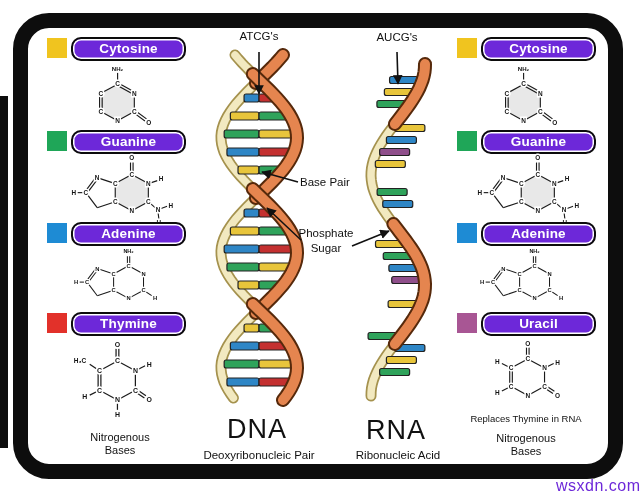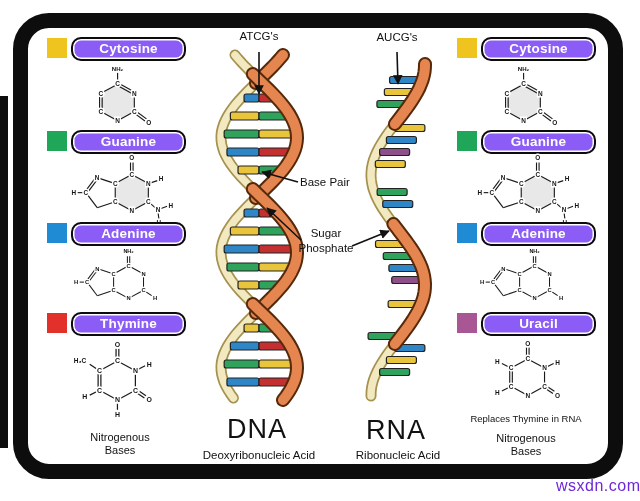--- a/index.html
+++ b/index.html
@@ -9,21 +9,21 @@
   }
   .frame{
     position:absolute;left:13px;top:13px;width:610px;height:466px;
     box-sizing:border-box;border:15px solid #0d0d0d;border-radius:36px;background:transparent;
   }
   .edge-strip{
     position:absolute;left:0;top:96px;width:8px;height:352px;background:#0d0d0d;
   }
   .swatch{position:absolute;width:20px;height:20px;}
   .pill{
-    position:absolute;width:111px;height:20px;background:#8b5cf6;border:2px solid #0c0c0c;
+    position:absolute;width:111px;height:20px;background:#6d28d9;border:2px solid #0c0c0c;
     box-shadow:inset 0 0 0 1.5px #fff;border-radius:10px;
     color:#fff;font-weight:bold;font-size:13.5px;line-height:19px;text-align:center;
     box-sizing:content-box;letter-spacing:.2px;
   }
   .mol{position:absolute;}
   .lbl{position:absolute;font-weight:normal;text-align:center;white-space:nowrap;}
   .tag{font-size:11.5px;}
   .ann{font-size:11.5px;line-height:15px;}
   .big-title{font-size:27px;letter-spacing:1px;}
   .subtitle{font-size:11.5px;}
@@ -423,25 +423,25 @@
     <path d="M425.0,64 L424.9,68 L424.5,72 L423.7,76 L422.6,80 L421.1,84 L419.4,88 L417.4,92 L415.1,96 L412.6,100 L409.9,104 L407.1,108 L404.1,112 L401.1,116 L398.0,120 L394.9,124" fill="none" stroke="#56290B" stroke-width="14" stroke-linecap="round"></path>
     <path d="M425.0,64 L424.9,68 L424.5,72 L423.7,76 L422.6,80 L421.1,84 L419.4,88 L417.4,92 L415.1,96 L412.6,100 L409.9,104 L407.1,108 L404.1,112 L401.1,116 L398.0,120 L394.9,124" fill="none" stroke="#E5854F" stroke-width="10" stroke-linecap="round"></path>
     <path d="M393.4,224 L396.5,228 L399.5,232 L402.6,236 L405.6,240 L408.5,244 L411.3,248 L413.9,252 L416.3,256 L418.4,260 L420.3,264 L421.9,268 L423.2,272 L424.1,276 L424.7,280 L425.0,284 L424.9,288 L424.5,292 L423.7,296 L422.6,300 L421.1,304 L419.4,308 L417.4,312 L415.1,316 L412.6,320 L409.9,324 L407.1,328 L404.1,332 L401.1,336 L398.0,340 L394.9,344" fill="none" stroke="#56290B" stroke-width="14" stroke-linecap="round"></path>
     <path d="M393.4,224 L396.5,228 L399.5,232 L402.6,236 L405.6,240 L408.5,244 L411.3,248 L413.9,252 L416.3,256 L418.4,260 L420.3,264 L421.9,268 L423.2,272 L424.1,276 L424.7,280 L425.0,284 L424.9,288 L424.5,292 L423.7,296 L422.6,300 L421.1,304 L419.4,308 L417.4,312 L415.1,316 L412.6,320 L409.9,324 L407.1,328 L404.1,332 L401.1,336 L398.0,340 L394.9,344" fill="none" stroke="#E5854F" stroke-width="10" stroke-linecap="round"></path>
   </svg>
 
 <div class="lbl tag" style="left:229px;top:30px;width:60px">ATCG's</div>
 <div class="lbl tag" style="left:367px;top:31px;width:60px">AUCG's</div>
 <div class="lbl ann" style="left:300px;top:175px">Base Pair</div>
 <div class="lbl ann" style="left:283px;top:226px;width:86px">
+  <div>Phosphate</div>
   <div>Sugar</div>
-  <div>Phosphate</div>
 </div>
 <div class="lbl big-title" style="left:207px;top:414px;width:100px">DNA</div>
-<div class="lbl subtitle" style="left:189px;top:449px;width:140px">Deoxyribonucleic Acid</div>
+<div class="lbl subtitle" style="left:189px;top:449px;width:140px">Deoxyribonucleic Pair</div>
 <div class="lbl big-title" style="left:346px;top:415px;width:100px">RNA</div>
 <div class="lbl subtitle" style="left:328px;top:449px;width:140px">Ribonucleic Acid</div>
 
 <svg class="overlay" width="640" height="501" viewBox="0 0 640 501">
   <defs>
     <marker id="ah" markerWidth="7" markerHeight="7" refX="5.5" refY="3" orient="auto">
       <path d="M0,0 L6,3 L0,6 Z" fill="#111"></path>
     </marker>
   </defs>
   <line x1="259" y1="52" x2="259" y2="94" stroke="#111" stroke-width="1.6" marker-end="url(#ah)"></line>

